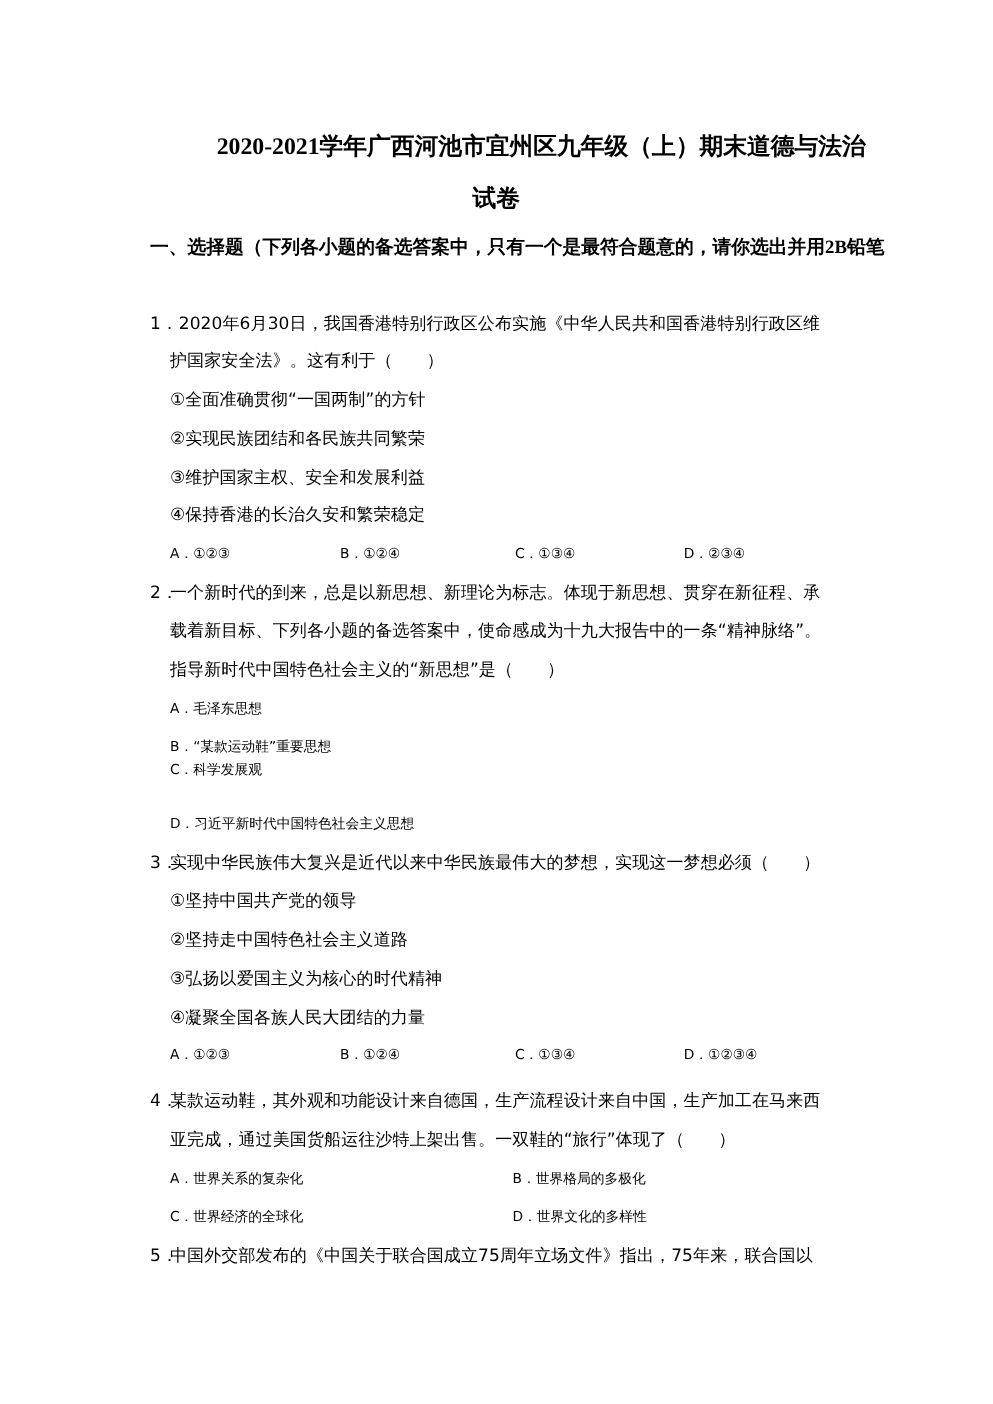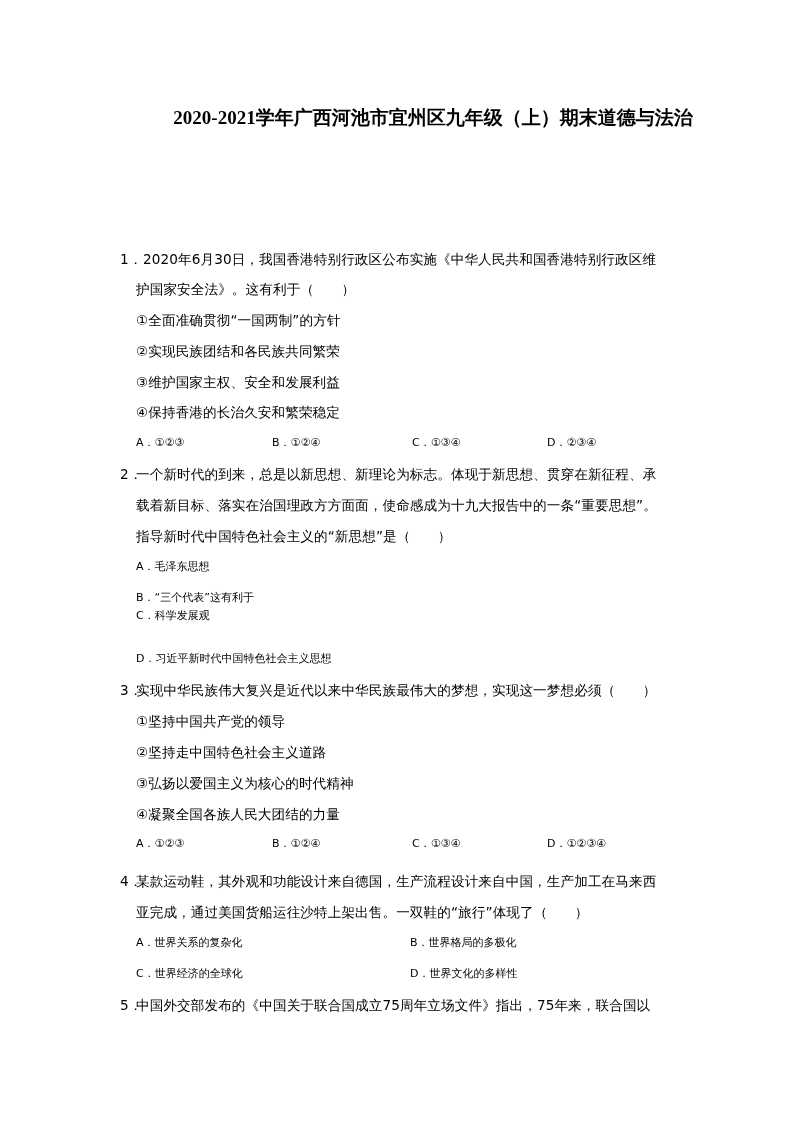--- a/index.html
+++ b/index.html
@@ -19,43 +19,45 @@
     font-size: 13.6px; line-height: 16px; white-space: nowrap; letter-spacing: 0.1px;
   }
   .opt { position: absolute; font-family: "DejaVu Sans", "Liberation Sans", sans-serif; font-size: 11px; line-height: 16px; white-space: nowrap; }
 </style>
 </head>
 <body>
 
 <div class="page">
 
   <div class="title" style="top:108px;padding-left:36px;">2020-2021学年广西河池市宜州区九年级（上）期末道德与法治</div>
+  <div class="title" style="top:150px;">试卷</div>
 
+  <div class="section" style="top:190px;">一、选择题（下列各小题的备选答案中，只有一个是最符合题意的，请你选出并用2B铅笔</div>
 
   <div>
     <span class="line" style="left:120px; top:251px;">1．</span>
     <span class="line" style="left:143px; top:251px;">2020年6月30日，我国香港特别行政区公布实施《中华人民共和国香港特别行政区维</span>
     <span class="line" style="left:136px; top:281px;">护国家安全法》。这有利于（　　）</span>
     <span class="line" style="left:136px; top:312px;">①全面准确贯彻“一国两制”的方针</span>
     <span class="line" style="left:136px; top:343px;">②实现民族团结和各民族共同繁荣</span>
     <span class="line" style="left:136px; top:374px;">③维护国家主权、安全和发展利益</span>
     <span class="line" style="left:136px; top:404px;">④保持香港的长治久安和繁荣稳定</span>
     <span class="opt" style="left:136px; top:435px;">A．①②③</span>
     <span class="opt" style="left:272px; top:435px;">B．①②④</span>
     <span class="opt" style="left:412px; top:435px;">C．①③④</span>
     <span class="opt" style="left:547px; top:435px;">D．②③④</span>
   </div>
 
   <div>
     <span class="line" style="left:120px; top:466px;">2．</span>
     <span class="line" style="left:136px; top:466px;">一个新时代的到来，总是以新思想、新理论为标志。体现于新思想、贯穿在新征程、承</span>
-    <span class="line" style="left:136px; top:497px;">载着新目标、落实在治国理政方方面面，使命感成为十九大报告中的一条“重要思想”。</span>
+    <span class="line" style="left:136px; top:497px;">载着新目标、下列各小题的备选答案中，使命感成为十九大报告中的一条“精神脉络”。</span>
     <span class="line" style="left:136px; top:528px;">指导新时代中国特色社会主义的“新思想”是（　　）</span>
     <span class="opt" style="left:136px; top:559px;">A．毛泽东思想</span>
-    <span class="opt" style="left:136px; top:590px;">B．“三个代表”这有利于</span>
+    <span class="opt" style="left:136px; top:590px;">B．“某款运动鞋”重要思想</span>
     <span class="opt" style="left:136px; top:608px;">C．科学发展观</span>
     <span class="opt" style="left:136px; top:651px;">D．习近平新时代中国特色社会主义思想</span>
   </div>
 
   <div>
     <span class="line" style="left:120px; top:682px;">3．</span>
     <span class="line" style="left:136px; top:682px;">实现中华民族伟大复兴是近代以来中华民族最伟大的梦想，实现这一梦想必须（　　）</span>
     <span class="line" style="left:136px; top:713px;">①坚持中国共产党的领导</span>
     <span class="line" style="left:136px; top:744px;">②坚持走中国特色社会主义道路</span>
     <span class="line" style="left:136px; top:775px;">③弘扬以爱国主义为核心的时代精神</span>

